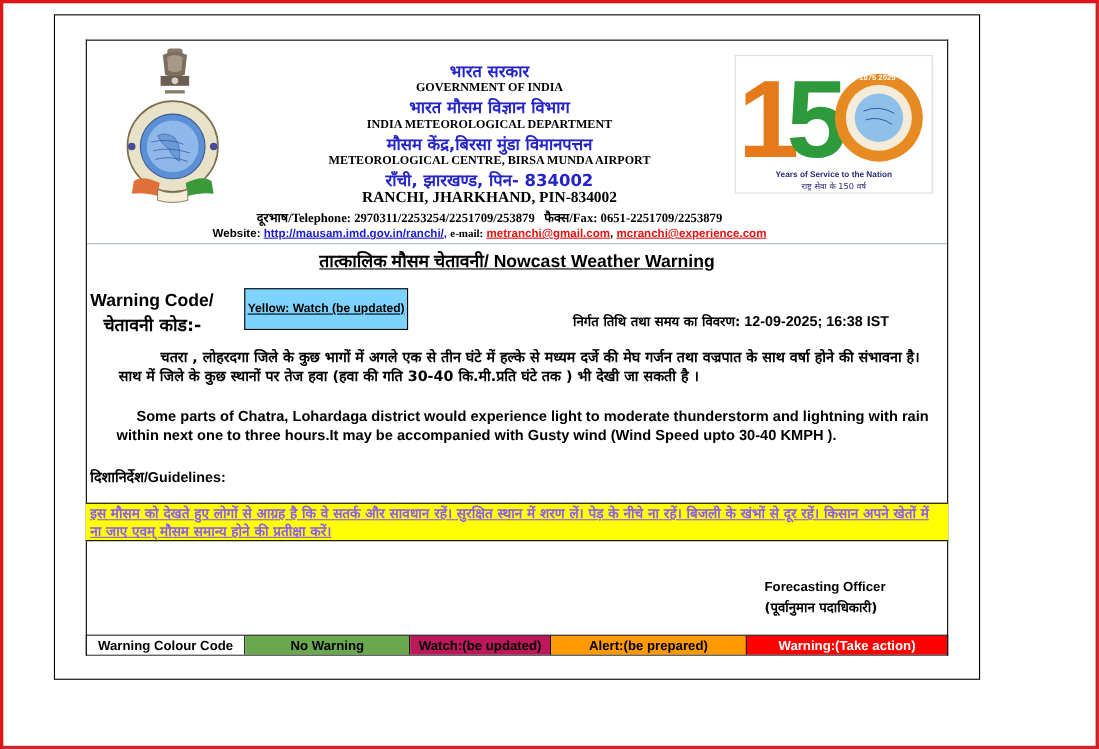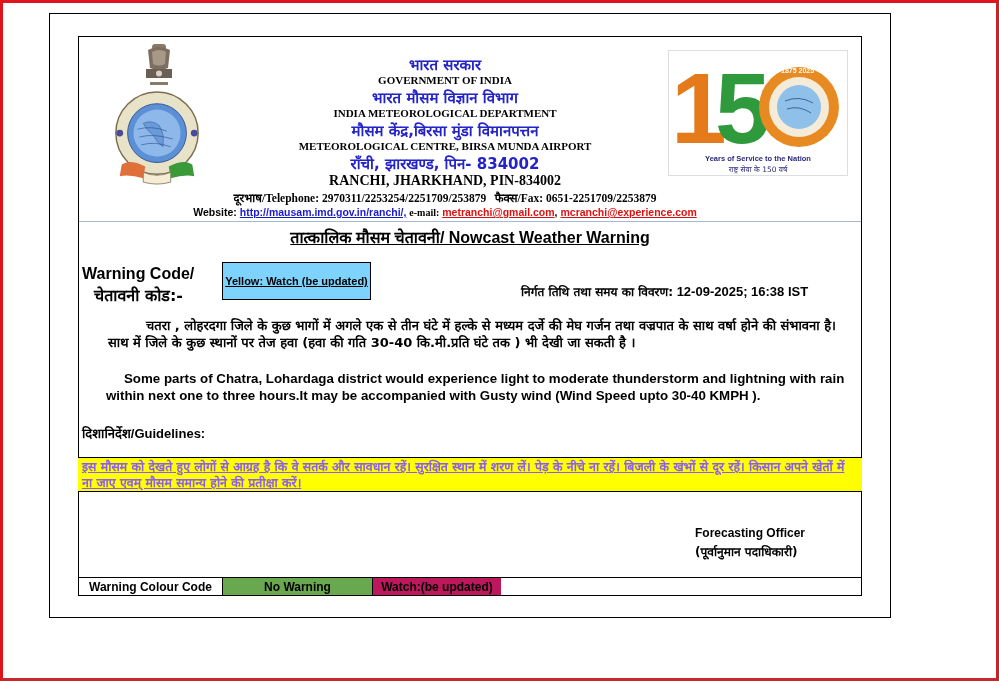--- a/index.html
+++ b/index.html
@@ -142,13 +142,15 @@
 
 <div class="officer">
   <div class="en">Forecasting Officer</div>
   <div class="hi">(पूर्वानुमान पदाधिकारी)</div>
 </div>
 
 <div class="legend">
   <div class="legend-cell" style="width:144px;background:#ffffff;color:#000;">Warning Colour Code</div>
   <div class="legend-cell" style="width:150px;background:#6aa84f;color:#000;">No Warning</div>
   <div class="legend-cell" style="width:128px;background:#be185d;color:#000;">Watch:(be updated)</div>
+  <div class="legend-cell" style="width:178px;background:#ff9900;color:#000;">Alert:(be prepared)</div>
+  <div class="legend-cell" style="flex:1;background:#ff0000;color:#ffffff;">Warning:(Take action)</div>
 </div>
 
 </body></html>

